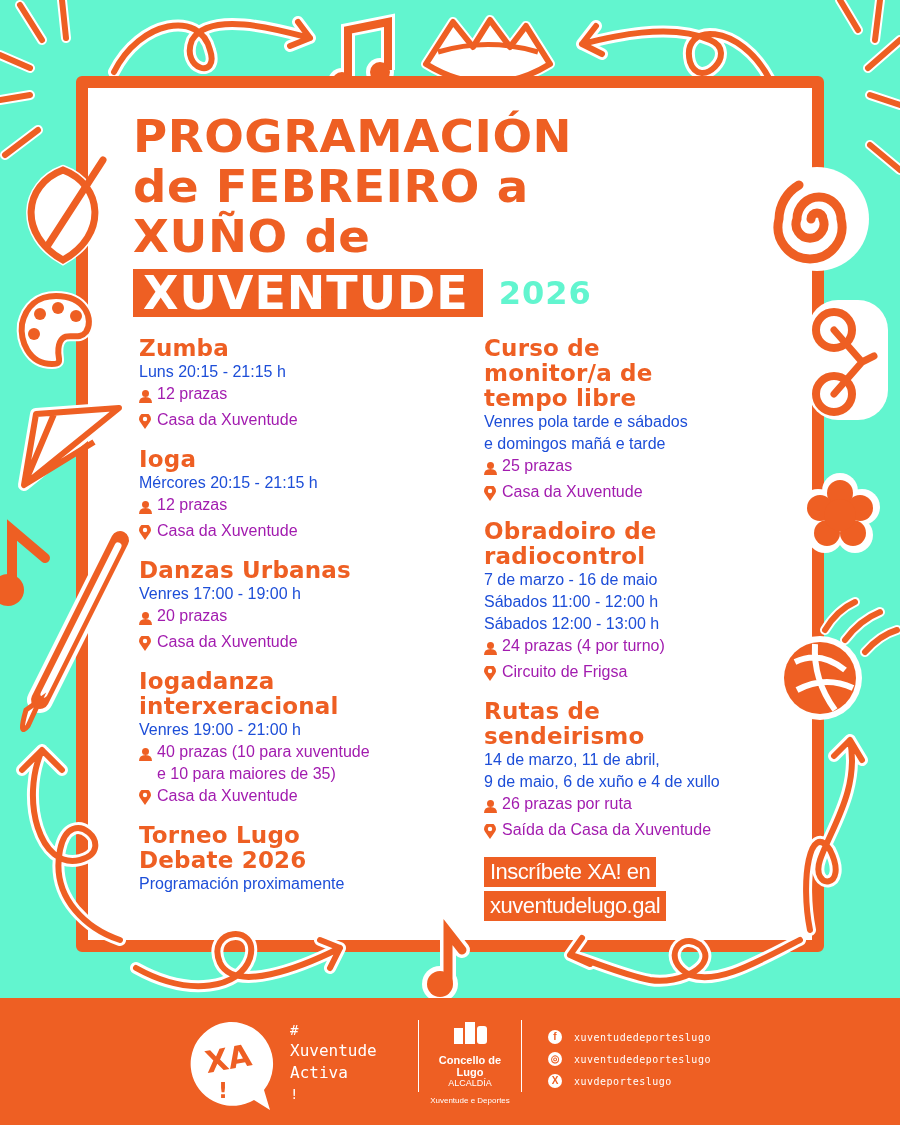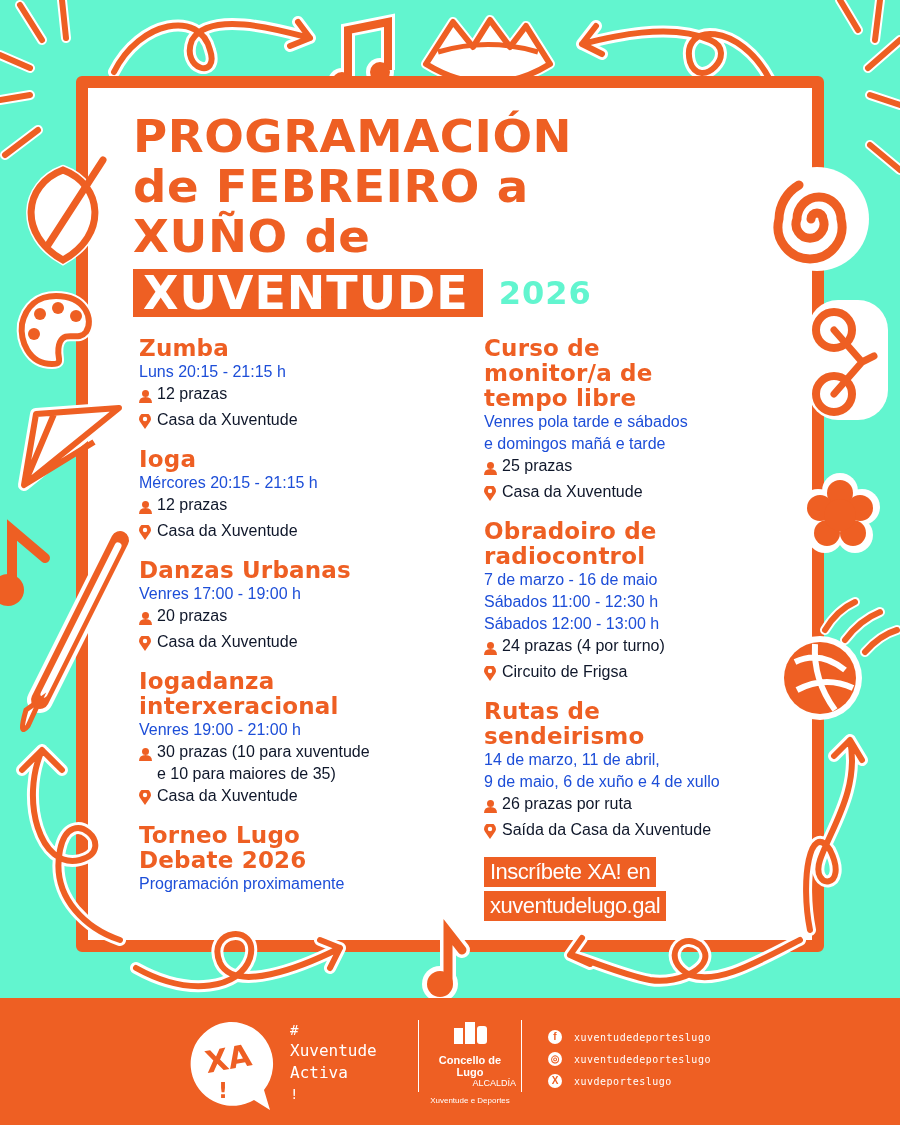--- a/index.html
+++ b/index.html
@@ -32,21 +32,21 @@
   .col-right { left: 484px; width: 290px; }
 
   .event { margin-bottom: 12px; }
   .ev-name {
     color: #ee5f23; font-family: "DejaVu Sans", sans-serif; font-weight: bold;
     font-size: 23px; line-height: 25px; letter-spacing: 0.2px;
   }
   .ev-name span { display: block; white-space: nowrap; }
   .ev-sched { color: #1d4ed8; font-size: 16px; line-height: 22px; }
   .ev-sched span { display: block; white-space: nowrap; }
-  .ev-info { color: #0f172a; font-size: 16px; line-height: 22px; display: flex; align-items: flex-start; }
+  .ev-info { color: #a21caf; font-size: 16px; line-height: 22px; display: flex; align-items: flex-start; }
   .ev-info .ico { width: 13px; margin-right: 5px; flex: none; padding-top: 4px; }
   .ev-info .txt span { display: block; white-space: nowrap; }
 
   .cta { margin-top: 10px; }
   .cta span {
     display: inline-block; background: #ee5f23; color: #fff; font-size: 22px; line-height: 30px;
     padding: 0 6px; margin-bottom: 4px; letter-spacing: -0.5px; white-space: nowrap;
   }
 
   .footer {
@@ -55,21 +55,21 @@
   .badge { position: absolute; left: 184px; top: 22px; }
   .hashtag {
     position: absolute; left: 290px; top: 22px; color: #fff;
     font-family: "DejaVu Sans Mono", monospace; font-size: 14px; line-height: 20px;
   }
   .hashtag span { display: block; }
   .hashtag .big { font-size: 16px; line-height: 22px; }
   .vsep { position: absolute; top: 22px; width: 1px; height: 72px; background: #fff; }
   .concello { position: absolute; left: 424px; top: 22px; width: 92px; text-align: center; color: #fff; }
   .concello .c1 { font-size: 11px; font-weight: bold; margin-top: 4px; display: block; }
-  .concello .c2 { font-size: 9px; display: block; text-align: right; }
+  .concello .c2 { font-size: 9px; display: block; }
   .concello .c3 { font-size: 8px; display: block; margin-top: 8px; }
   .social { position: absolute; left: 548px; top: 28px; }
   .social .row { display: flex; align-items: center; height: 22px; }
   .social .sico {
     width: 14px; height: 14px; border-radius: 50%; background: #fff; color: #ee5f23;
     font-size: 10px; font-weight: bold; text-align: center; line-height: 14px; margin-right: 12px;
   }
   .social .stxt { color: #fff; font-family: "DejaVu Sans Mono", monospace; font-size: 10px; letter-spacing: 0.5px; }
 </style>
 </head>
@@ -358,21 +358,21 @@
       </div>
     <div class="ev-sched">
         <span>Venres 19:00 - 21:00 h</span>
       </div>
     <div class="ev-info">
       <span class="ico"><svg width="13" height="13">
             <circle cx="6.5" cy="3.5" r="3.5" fill="#ee5f23"></circle>
             <path d="M0 13 Q0 7 6.5 7 Q13 7 13 13 Z" fill="#ee5f23"></path>
           </svg></span>
       <span class="txt">
-          <span>30 prazas (10 para xuventude</span>
+          <span>40 prazas (10 para xuventude</span>
           <span>e 10 para maiores de 35)</span>
         </span>
     </div>
     <div class="ev-info">
       <span class="ico"><svg width="12" height="15">
             <path d="M6 15 C2 9 0 7 0 5 A6 6 0 0 1 12 5 C12 7 10 9 6 15 Z" fill="#ee5f23"></path>
             <circle cx="6" cy="5" r="2.2" fill="#fff"></circle>
           </svg></span>
       <span class="txt">Casa da Xuventude</span>
     </div>
@@ -419,21 +419,21 @@
     </div>
   </div>
 
   <div class="event">
     <div class="ev-name">
         <span>Obradoiro de</span>
         <span>radiocontrol</span>
       </div>
     <div class="ev-sched">
         <span>7 de marzo - 16 de maio</span>
-        <span>Sábados 11:00 - 12:30 h</span>
+        <span>Sábados 11:00 - 12:00 h</span>
         <span>Sábados 12:00 - 13:00 h</span>
       </div>
     <div class="ev-info">
       <span class="ico"><svg width="13" height="13">
             <circle cx="6.5" cy="3.5" r="3.5" fill="#ee5f23"></circle>
             <path d="M0 13 Q0 7 6.5 7 Q13 7 13 13 Z" fill="#ee5f23"></path>
           </svg></span>
       <span class="txt">
           <span>24 prazas (4 por turno)</span>
         </span>

